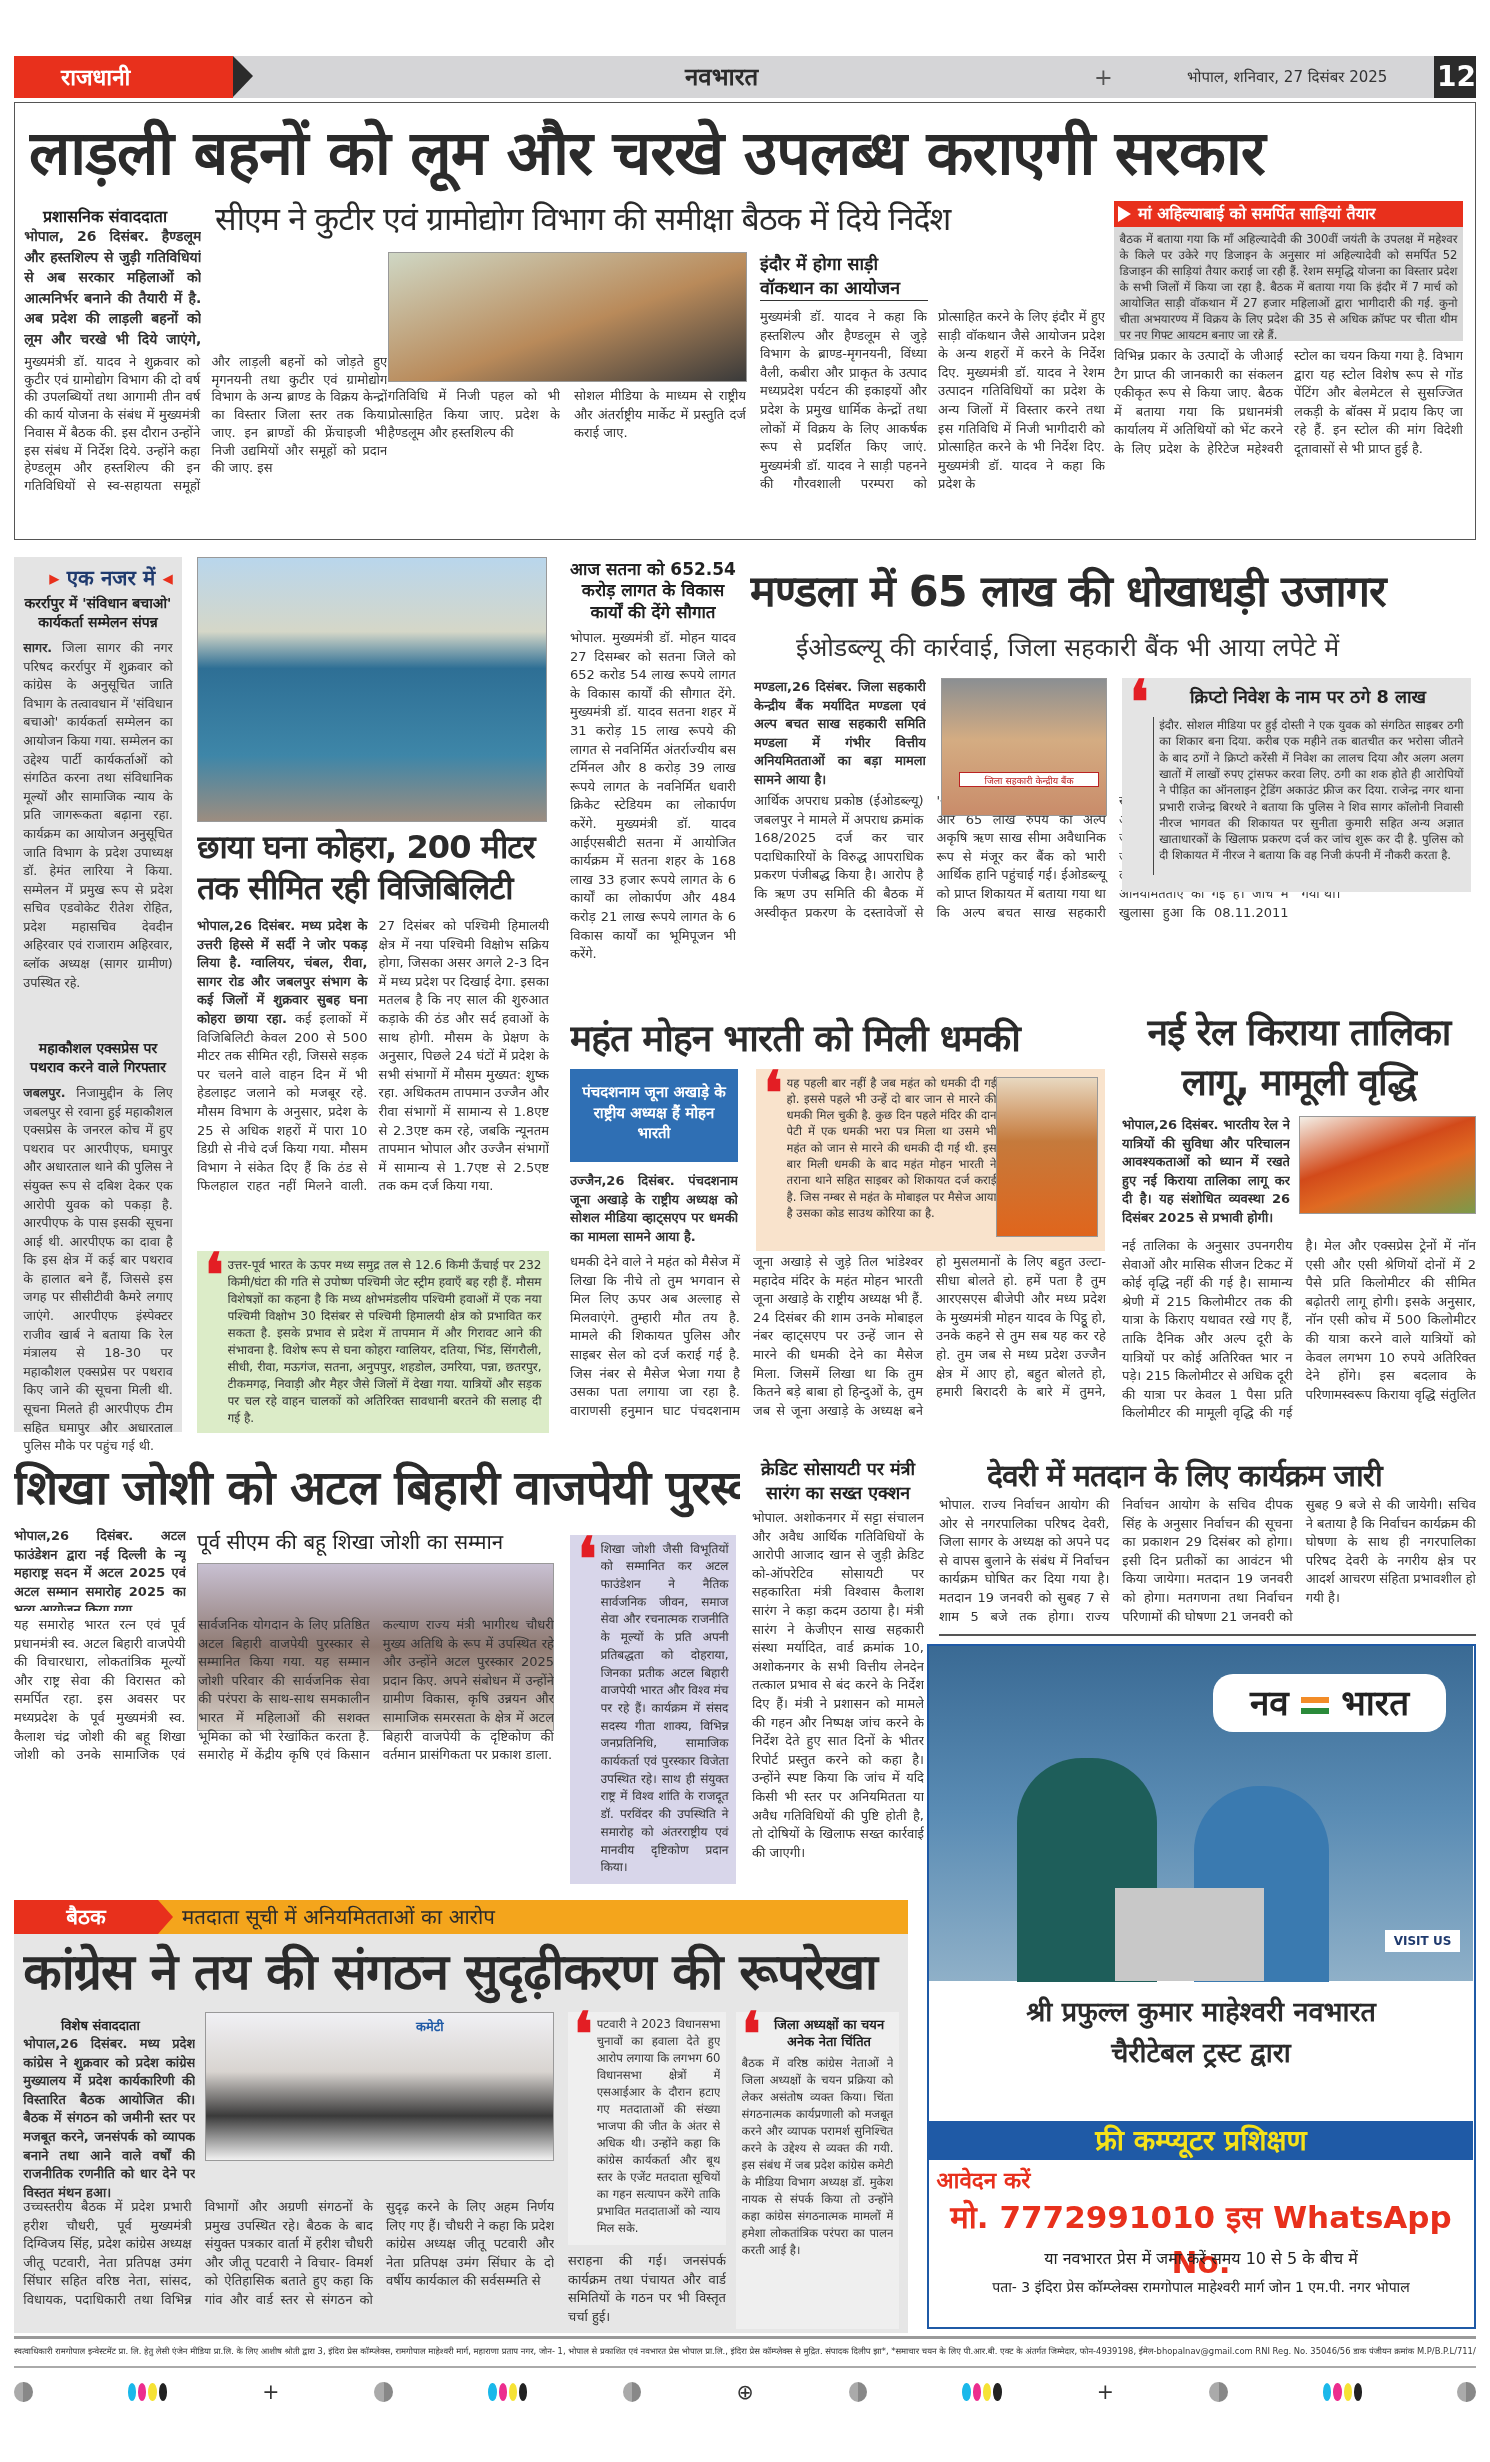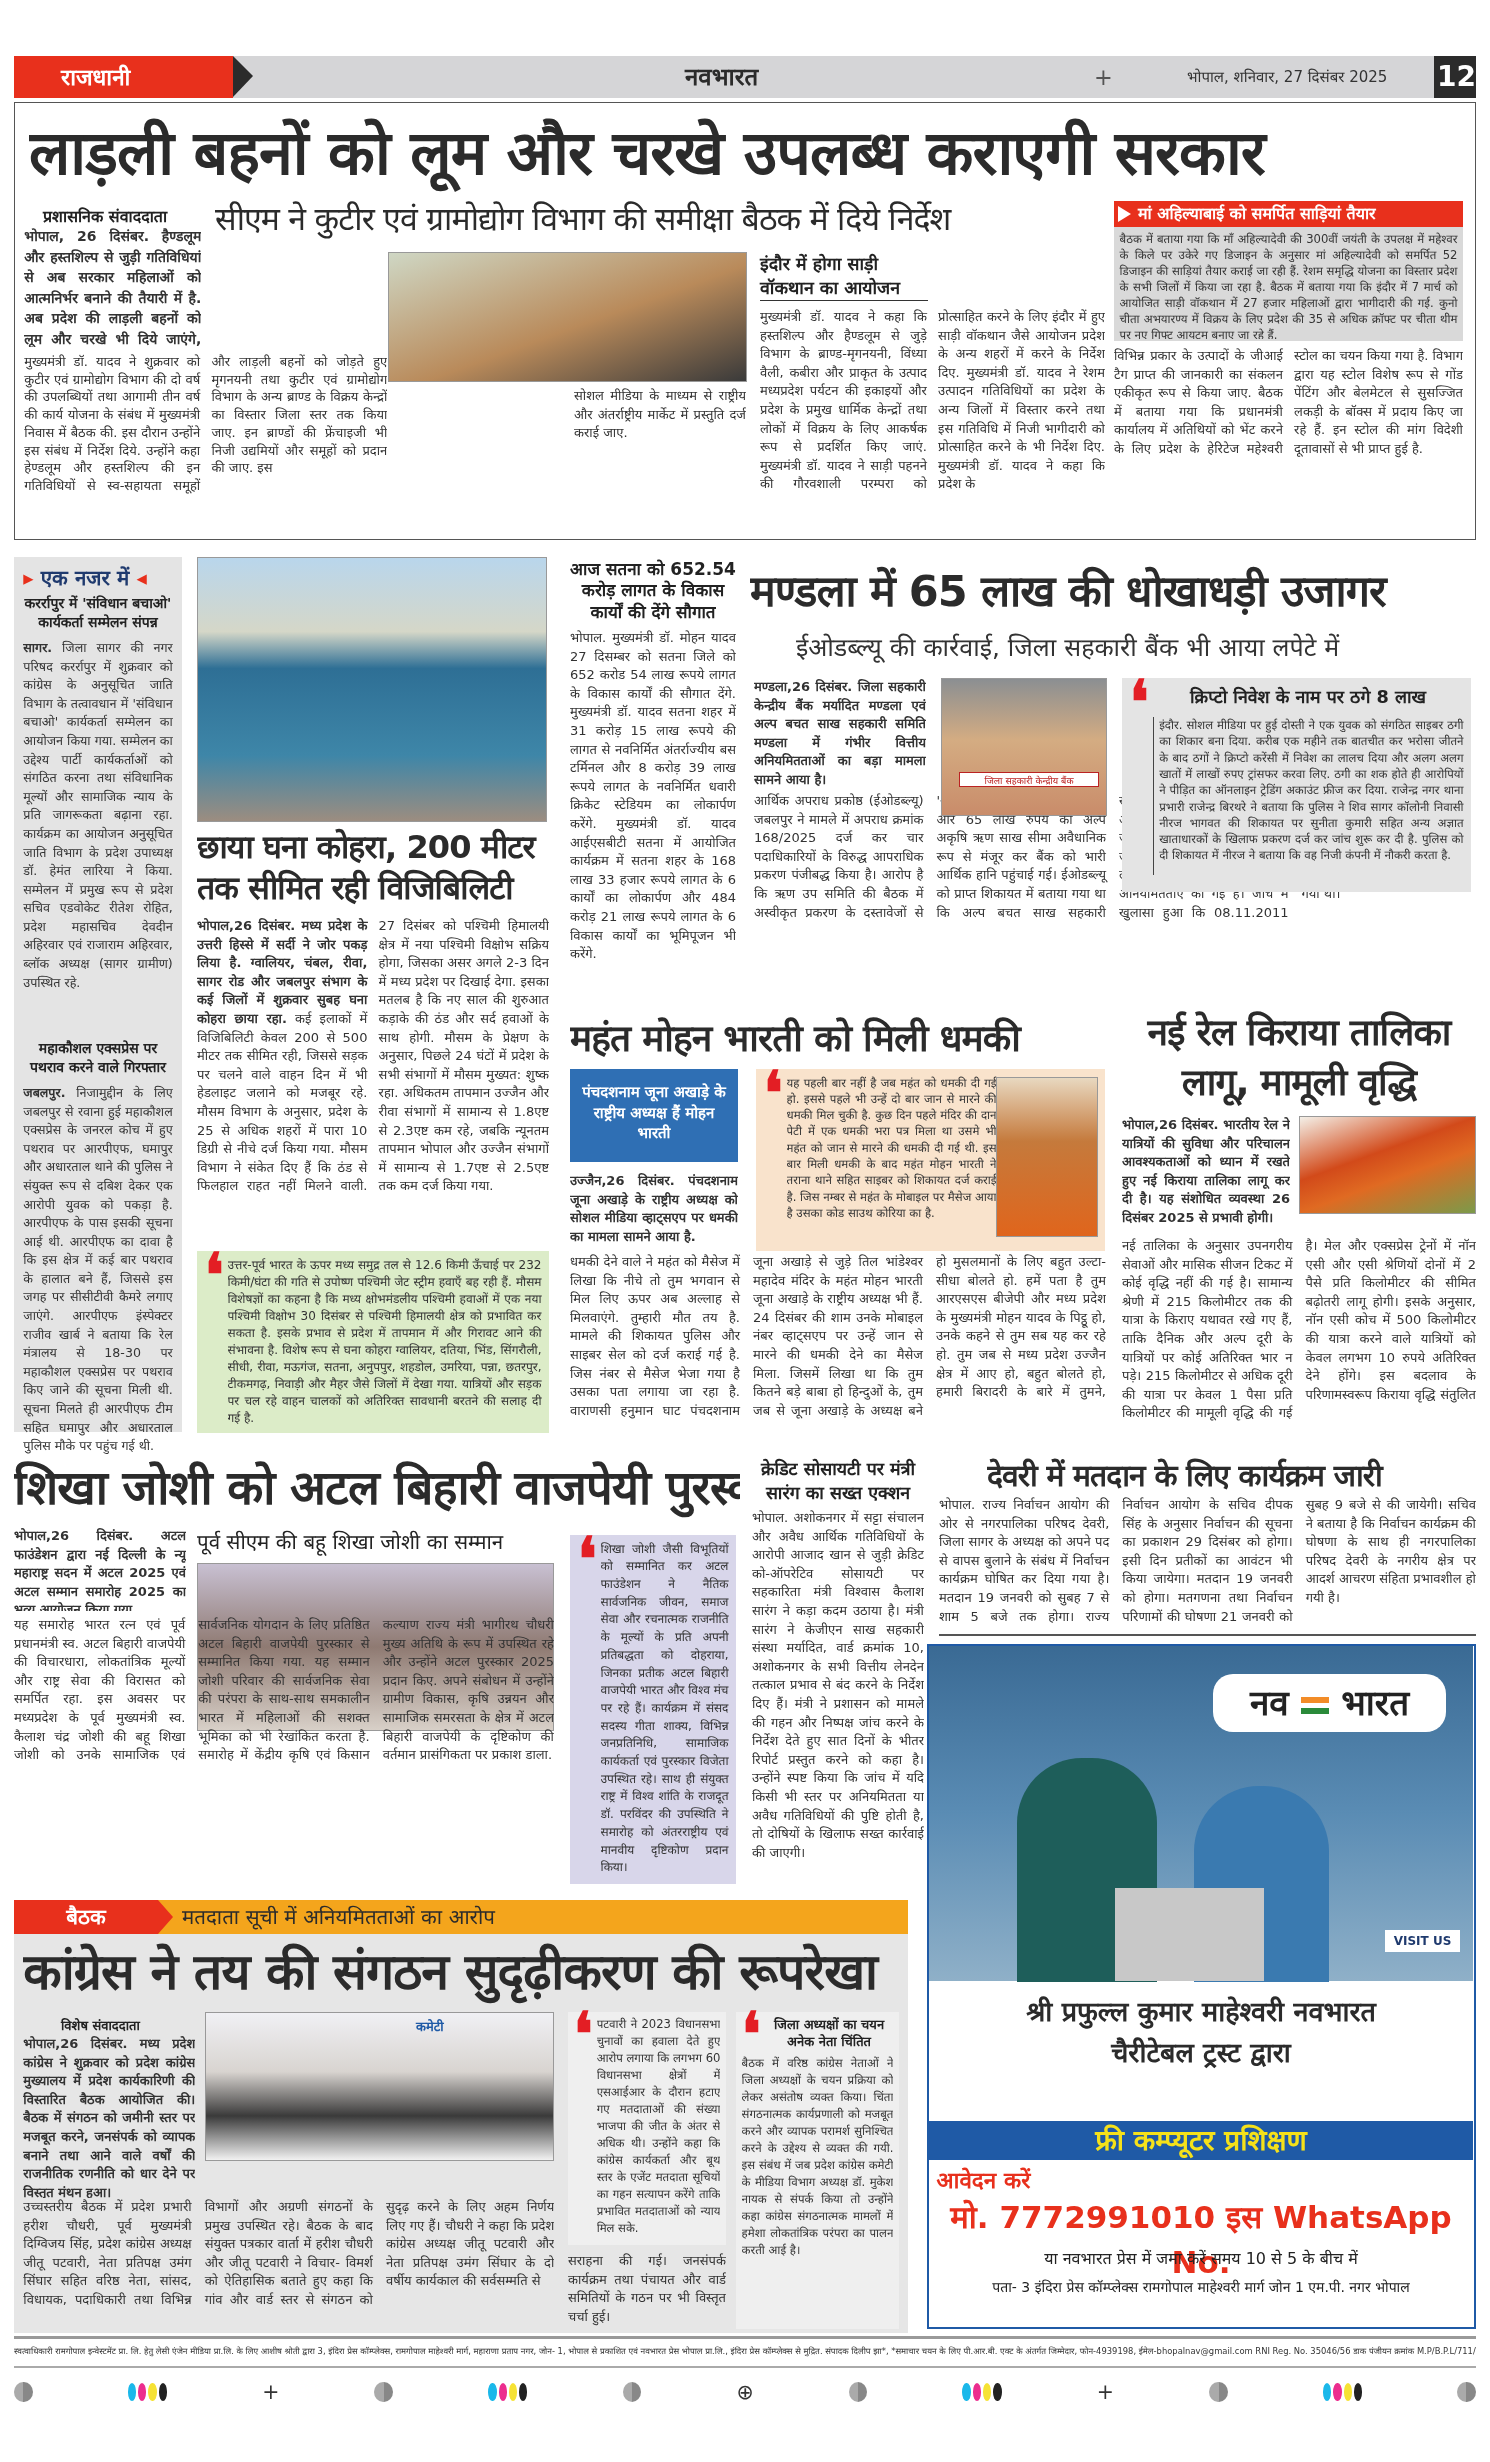--- a/index.html
+++ b/index.html
@@ -25,35 +25,36 @@
   <div class="abs" style="right:0;top:0;width:42px;height:42px;background:#2b2b2b;color:#fff;font-size:28px;font-weight:bold;text-align:right;line-height:42px">12</div>
 </div>
 
 <div class="abs" style="left:14px;top:102px;width:1462px;height:438px;border:1.9px solid #555">
   <div class="abs hl" style="left:14px;top:7.5px;width:1434px;font-size:61px;line-height:84px">लाड़ली बहनों को लूम और चरखे उपलब्ध कराएगी सरकार</div>
   <div class="abs" style="left:28px;top:102px;font-size:16px;font-weight:bold">प्रशासनिक संवाददाता</div>
   <div class="abs body-txt bold" style="left:9.3px;top:123px;width:177px;height:121px;overflow:hidden;font-size:14px">भोपाल, 26 दिसंबर. हैण्डलूम और हस्तशिल्प से जुड़ी गतिविधियां से अब सरकार महिलाओं को आत्मनिर्भर बनाने की तैयारी में है. अब प्रदेश की लाड़ली बहनों को लूम और चरखे भी दिये जाएंगे, जिससे कि वे उत्पाद तैयार कर सकें, इसे पहले पायलट प्रोजेक्ट के रूप में चलाया जाएगा.</div>
   <div class="abs hl" style="left:200px;top:93px;width:875px;font-size:32px;font-weight:normal;line-height:47px">सीएम ने कुटीर एवं ग्रामोद्योग विभाग की समीक्षा बैठक में दिये निर्देश</div>
   <div class="abs body-txt" style="left:9.3px;top:250px;width:363px;height:177px;overflow:hidden;column-count:2;column-gap:11.2px;font-size:13px;line-height:17.7px">मुख्यमंत्री डॉ. यादव ने शुक्रवार को कुटीर एवं ग्रामोद्योग विभाग की दो वर्ष की उपलब्धियों तथा आगामी तीन वर्ष की कार्य योजना के संबंध में मुख्यमंत्री निवास में बैठक की. इस दौरान उन्होंने इस संबंध में निर्देश दिये. उन्होंने कहा हेण्डलूम और हस्तशिल्प की इन गतिविधियों से स्व-सहायता समूहों और लाड़ली बहनों को जोड़ते हुए मृगनयनी तथा कुटीर एवं ग्रामोद्योग विभाग के अन्य ब्राण्ड के विक्रय केन्द्रों का विस्तार जिला स्तर तक किया जाए. इन ब्राण्डों की फ्रेंचाइजी भी निजी उद्यमियों और समूहों को प्रदान की जाए. इस</div>
   <div class="abs photo" style="left:373px;top:149px;width:359px;height:130px;background:linear-gradient(160deg,#cfd7c4 0%,#b98a5a 55%,#3a3a3a 100%)"></div>
+  <div class="abs body-sm" style="left:373px;top:284px;width:172px;height:140px;overflow:hidden">गतिविधि में निजी पहल को भी प्रोत्साहित किया जाए. प्रदेश के हैण्डलूम और हस्तशिल्प की</div>
   <div class="abs body-sm" style="left:559px;top:284px;width:172px;height:140px;overflow:hidden">सोशल मीडिया के माध्यम से राष्ट्रीय और अंतर्राष्ट्रीय मार्केट में प्रस्तुति दर्ज कराई जाए.</div>
   <div class="abs" style="left:745px;top:149px;width:168px;font-size:17.7px;font-weight:bold;line-height:24px;border-bottom:1.9px solid #333">इंदौर में होगा साड़ी वॉकथान का आयोजन</div>
   <div class="abs body-sm" style="left:745px;top:205px;width:345px;height:219px;overflow:hidden;column-count:2;column-gap:11.2px">मुख्यमंत्री डॉ. यादव ने कहा कि हस्तशिल्प और हैण्डलूम से जुड़े विभाग के ब्राण्ड-मृगनयनी, विंध्या वैली, कबीरा और प्राकृत के उत्पाद मध्यप्रदेश पर्यटन की इकाइयों और प्रदेश के प्रमुख धार्मिक केन्द्रों तथा लोकों में विक्रय के लिए आकर्षक रूप से प्रदर्शित किए जाएं. मुख्यमंत्री डॉ. यादव ने साड़ी पहनने की गौरवशाली परम्परा को प्रोत्साहित करने के लिए इंदौर में हुए साड़ी वॉकथान जैसे आयोजन प्रदेश के अन्य शहरों में करने के निर्देश दिए. मुख्यमंत्री डॉ. यादव ने रेशम उत्पादन गतिविधियों का प्रदेश के अन्य जिलों में विस्तार करने तथा इस गतिविधि में निजी भागीदारी को प्रोत्साहित करने के भी निर्देश दिए. मुख्यमंत्री डॉ. यादव ने कहा कि प्रदेश के</div>
   <div class="abs" style="left:1099px;top:98px;width:349px;height:140px;background:#d9d9d9">
     <div style="background:#e8301c;color:#fff;height:26px;font-size:16px;font-weight:bold;line-height:26px;padding-left:24px;position:relative">
       <span class="abs" style="left:3.7px;top:4.7px;width:0;height:0;border-top:8.4px solid transparent;border-bottom:8.4px solid transparent;border-left:13px solid #fff"></span>
       <span>मां अहिल्याबाई को समर्पित साड़ियां तैयार</span>
     </div>
     <div class="body-sm" style="padding:3.7px 5.6px;font-size:11.6px;line-height:16px;height:112px;overflow:hidden">बैठक में बताया गया कि माँ अहिल्यादेवी की 300वीं जयंती के उपलक्ष में महेश्वर के किले पर उकेरे गए डिजाइन के अनुसार मां अहिल्यादेवी को समर्पित 52 डिजाइन की साड़ियां तैयार कराई जा रही हैं. रेशम समृद्धि योजना का विस्तार प्रदेश के सभी जिलों में किया जा रहा है. बैठक में बताया गया कि इंदौर में 7 मार्च को आयोजित साड़ी वॉकथान में 27 हजार महिलाओं द्वारा भागीदारी की गई. कुनो चीता अभयारण्य में विक्रय के लिए प्रदेश की 35 से अधिक क्रॉफ्ट पर चीता थीम पर नए गिफ्ट आयटम बनाए जा रहे हैं.</div>
   </div>
   <div class="abs body-sm" style="left:1099px;top:244px;width:349px;height:182px;overflow:hidden;column-count:2;column-gap:11.2px">विभिन्न प्रकार के उत्पादों के जीआई टैग प्राप्त की जानकारी का संकलन एकीकृत रूप से किया जाए. बैठक में बताया गया कि प्रधानमंत्री कार्यालय में अतिथियों को भेंट करने के लिए प्रदेश के हेरिटेज महेश्वरी स्टोल का चयन किया गया है. विभाग द्वारा यह स्टोल विशेष रूप से गोंड पेंटिंग और बेलमेटल से सुसज्जित लकड़ी के बॉक्स में प्रदाय किए जा रहे हैं. इन स्टोल की मांग विदेशी दूतावासों से भी प्राप्त हुई है.</div>
 </div>
 
 <div class="abs" style="left:14px;top:557px;width:168px;height:875px;background:#e4e4e4;padding:5.6px 9.3px">
-  <div style="text-align:left;color:#1f3a6e;font-weight:bold;font-size:20.5px;margin-bottom:3.7px"><span style="color:#e8301c">▸ </span><span>एक नजर में</span><span style="color:#e8301c"> ◂</span></div>
+  <div style="text-align:right;color:#1f3a6e;font-weight:bold;font-size:20.5px;margin-bottom:3.7px"><span style="color:#e8301c">▸ </span><span>एक नजर में</span><span style="color:#e8301c"> ◂</span></div>
   <div style="text-align:center;font-weight:bold;font-size:14px;line-height:18.6px;margin-bottom:7.5px">करर्रापुर में 'संविधान बचाओ' कार्यकर्ता सम्मेलन संपन्न</div>
   <div class="body-sm" style="height:391px;overflow:hidden;font-size:12.6px"><b>सागर.</b> <span>जिला सागर की नगर परिषद करर्रापुर में शुक्रवार को कांग्रेस के अनुसूचित जाति विभाग के तत्वावधान में 'संविधान बचाओ' कार्यकर्ता सम्मेलन का आयोजन किया गया. सम्मेलन का उद्देश्य पार्टी कार्यकर्ताओं को संगठित करना तथा संविधानिक मूल्यों और सामाजिक न्याय के प्रति जागरूकता बढ़ाना रहा. कार्यक्रम का आयोजन अनुसूचित जाति विभाग के प्रदेश उपाध्यक्ष डॉ. हेमंत लारिया ने किया. सम्मेलन में प्रमुख रूप से प्रदेश सचिव एडवोकेट रीतेश रोहित, प्रदेश महासचिव देवदीन अहिरवार एवं राजाराम अहिरवार, ब्लॉक अध्यक्ष (सागर ग्रामीण) उपस्थित रहे.</span></div>
   <div style="text-align:center;font-weight:bold;font-size:14px;line-height:18.6px;margin:9.3px 0 7.5px">महाकौशल एक्सप्रेस पर पथराव करने वाले गिरफ्तार</div>
   <div class="body-sm" style="height:373px;overflow:hidden;font-size:12.6px"><b>जबलपुर.</b> <span>निजामुद्दीन के लिए जबलपुर से रवाना हुई महाकौशल एक्सप्रेस के जनरल कोच में हुए पथराव पर आरपीएफ, घमापुर और अधारताल थाने की पुलिस ने संयुक्त रूप से दबिश देकर एक आरोपी युवक को पकड़ा है. आरपीएफ के पास इसकी सूचना आई थी. आरपीएफ का दावा है कि इस क्षेत्र में कई बार पथराव के हालात बने हैं, जिससे इस जगह पर सीसीटीवी कैमरे लगाए जाएंगे. आरपीएफ इंस्पेक्टर राजीव खार्ब ने बताया कि रेल मंत्रालय से 18-30 पर महाकौशल एक्सप्रेस पर पथराव किए जाने की सूचना मिली थी. सूचना मिलते ही आरपीएफ टीम सहित घमापुर और अधारताल पुलिस मौके पर पहुंच गई थी.</span></div>
 </div>
 
 <div class="abs photo" style="left:197px;top:557px;width:350px;height:265px;background:linear-gradient(180deg,#b9d6ec 0%,#d5d7c8 28%,#2e6f95 42%,#3e86a8 75%,#9c8d80 100%)"></div>
 <div class="abs hl" style="left:197px;top:827px;width:354px;font-size:32px;line-height:41px">छाया घना कोहरा, 200 मीटर</div>
 <div class="abs hl" style="left:197px;top:868px;width:354px;font-size:32px;line-height:41px">तक सीमित रही विजिबिलिटी</div>
 <div class="abs body-sm" style="left:197px;top:917px;width:352px;height:328px;overflow:hidden;column-count:2;column-gap:11.2px"><b>भोपाल,26 दिसंबर. मध्य प्रदेश के उत्तरी हिस्से में सर्दी ने जोर पकड़ लिया है. ग्वालियर, चंबल, रीवा, सागर रोड और जबलपुर संभाग के कई जिलों में शुक्रवार सुबह घना कोहरा छाया रहा.</b> <span>कई इलाकों में विजिबिलिटी केवल 200 से 500 मीटर तक सीमित रही, जिससे सड़क पर चलने वाले वाहन दिन में भी हेडलाइट जलाने को मजबूर रहे. मौसम विभाग के अनुसार, प्रदेश के 25 से अधिक शहरों में पारा 10 डिग्री से नीचे दर्ज किया गया. मौसम विभाग ने संकेत दिए हैं कि ठंड से फिलहाल राहत नहीं मिलने वाली. 27 दिसंबर को पश्चिमी हिमालयी क्षेत्र में नया पश्चिमी विक्षोभ सक्रिय होगा, जिसका असर अगले 2-3 दिन में मध्य प्रदेश पर दिखाई देगा. इसका मतलब है कि नए साल की शुरुआत कड़ाके की ठंड और सर्द हवाओं के साथ होगी. मौसम के प्रेक्षण के अनुसार, पिछले 24 घंटों में प्रदेश के सभी संभागों में मौसम मुख्यत: शुष्क रहा. अधिकतम तापमान उज्जैन और रीवा संभागों में सामान्य से 1.8एष्ट से 2.3एष्ट कम रहे, जबकि न्यूनतम तापमान भोपाल और उज्जैन संभागों में सामान्य से 1.7एष्ट से 2.5एष्ट तक कम दर्ज किया गया.</span></div>

